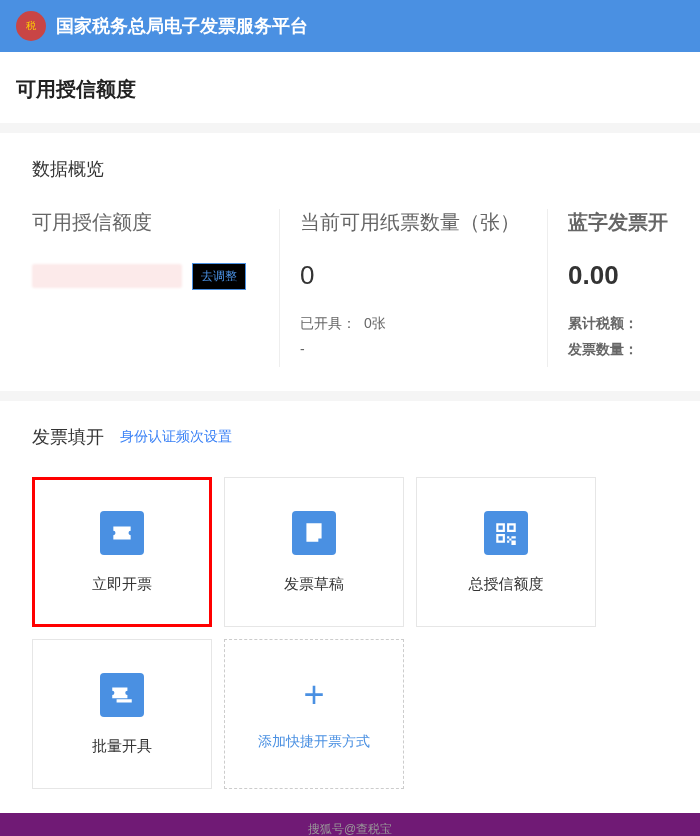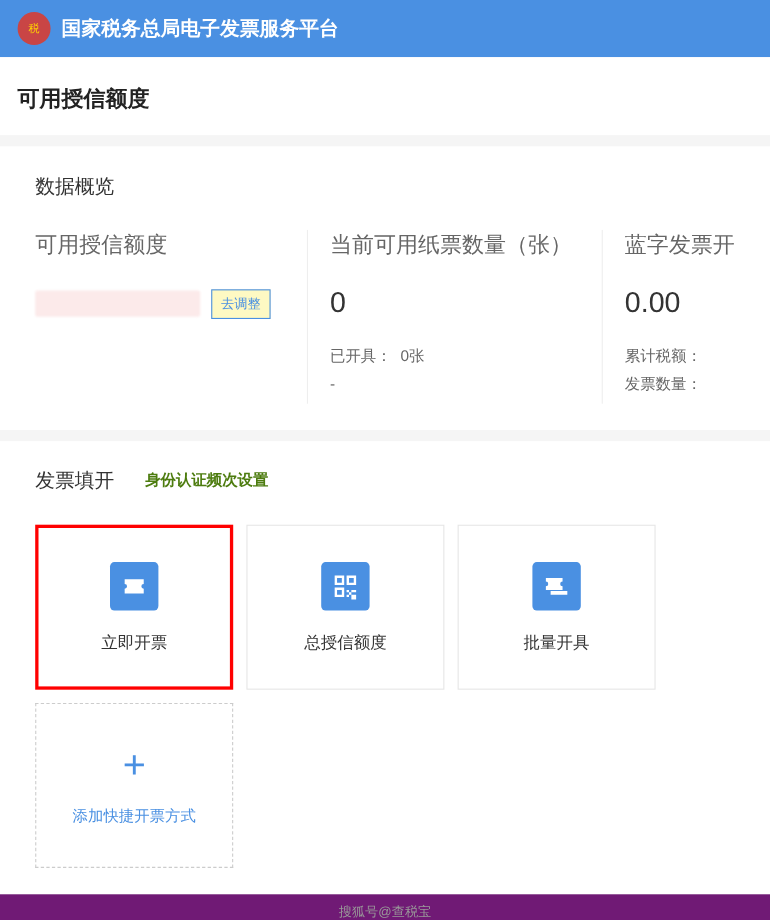--- a/index.html
+++ b/index.html
@@ -12,33 +12,33 @@
     .page-title { padding: 24px 16px 20px; font-size: 20px; font-weight: bold; color: #222; background: #fff; }
     
     .gap { height: 10px; background: #f5f5f5; }
     
     .card { background: #fff; padding: 24px 32px; }
     .card-title { font-size: 18px; color: #333; font-weight: 500; margin-bottom: 28px; }
     
     .overview-grid { display: flex; }
     .ov-col { flex: 1; padding-right: 20px; }
     .ov-col:not(:first-child) { border-left: 1px solid #eee; padding-left: 20px; }
-    .ov-col:last-child { flex: 0 0 auto; padding-right: 0; }
+    .ov-col:last-child { flex: 0 0 auto; padding-right: 0; font-weight: bold; }
     .ov-label { font-size: 20px; color: #666; margin-bottom: 24px; }
     .ov-value-row { display: flex; align-items: center; gap: 10px; min-height: 32px; }
     .ov-big { font-size: 26px; color: #333; }
     .redacted { width: 150px; height: 24px; background: #fceaea; filter: blur(1px); border-radius: 2px; }
-    .adjust-btn { display: inline-block; padding: 4px 8px; border: 1px solid #4A90E2; color: #4A90E2; font-size: 12px; background: #fef9c3; cursor: pointer; }
+    .adjust-btn { display: inline-block; padding: 4px 8px; border: 1px solid #4A90E2; color: #4A90E2; font-size: 12px; background: #000000; cursor: pointer; }
     .ov-sub { margin-top: 24px; }
     .ov-sub-row { display: flex; align-items: center; gap: 8px; font-size: 14px; color: #666; margin-bottom: 8px; }
     .redacted-sm { width: 120px; height: 18px; background: #e8e8e8; filter: blur(2px); border-radius: 2px; }
     
-    .fillin-head { display: flex; align-items: center; gap: 28px; margin-bottom: 28px; }
+    .fillin-head { display: flex; align-items: center; gap: 16px; margin-bottom: 28px; }
     .fillin-title { font-size: 18px; color: #333; font-weight: 500; }
-    .auth-link { font-size: 14px; color: #4d7c0f; cursor: pointer; font-weight: bold; }
+    .auth-link { font-size: 14px; color: #3b82f6; cursor: pointer; }
     
     .tile-grid { display: flex; flex-wrap: wrap; gap: 12px; }
     .tile { width: 180px; height: 150px; border: 1px solid #e6e6e6; display: flex; flex-direction: column; align-items: center; justify-content: center; gap: 20px; cursor: pointer; background: #fff; }
     .tile.highlighted { border: 3px solid #f00; }
     .tile.add { border: 1px dashed #ccc; }
     .tile-icon { width: 44px; height: 44px; background: #4A90E2; border-radius: 4px; display: flex; align-items: center; justify-content: center; }
     .tile-icon svg { width: 26px; height: 26px; fill: #fff; }
     .tile-label { font-size: 15px; color: #333; }
     .plus { font-size: 36px; color: #4A90E2; font-weight: 300; line-height: 1; }
     .add-label { font-size: 14px; color: #4A90E2; }
@@ -107,20 +107,28 @@
       <div class="tile-icon">
         <svg viewBox="0 0 24 24">
             <path d="M4 6h16v4a2 2 0 000 4v4H4v-4a2 2 0 000-4V6zm6 4l4 2-4 2V10z"></path>
           </svg>
       </div>
       <div class="tile-label">立即开票</div>
     </div>
     <div class="tile">
       <div class="tile-icon">
         <svg viewBox="0 0 24 24">
+            <path d="M5 3h14v14l-3 3H5V3zm3 4h8v2H8V7zm0 4h8v2H8v-2zm8 6v3l3-3h-3z"></path>
+          </svg>
+      </div>
+      <div class="tile-label">发票草稿</div>
+    </div>
+    <div class="tile">
+      <div class="tile-icon">
+        <svg viewBox="0 0 24 24">
             <path d="M3 3h8v8H3V3zm2 2v4h4V5H5zm8-2h8v8h-8V3zm2 2v4h4V5h-4zM3 13h8v8H3v-8zm2 2v4h4v-4H5zm8 0h2v2h-2v-2zm4 0h4v2h-4v-2zm-4 4h2v2h-2v-2zm2-2h2v2h-2v-2zm2 2h4v4h-4v-4z"></path>
           </svg>
       </div>
       <div class="tile-label">总授信额度</div>
     </div>
     <div class="tile">
       <div class="tile-icon">
         <svg viewBox="0 0 24 24">
             <path d="M3 5h14v3a2 2 0 000 4v3H3v-3a2 2 0 000-4V5zm4 11h14v3H7v-3zm2-7l3 1.5L9 12V9z"></path>
           </svg>

